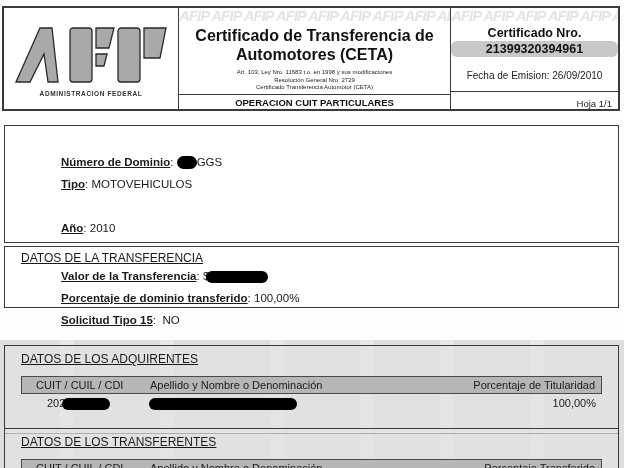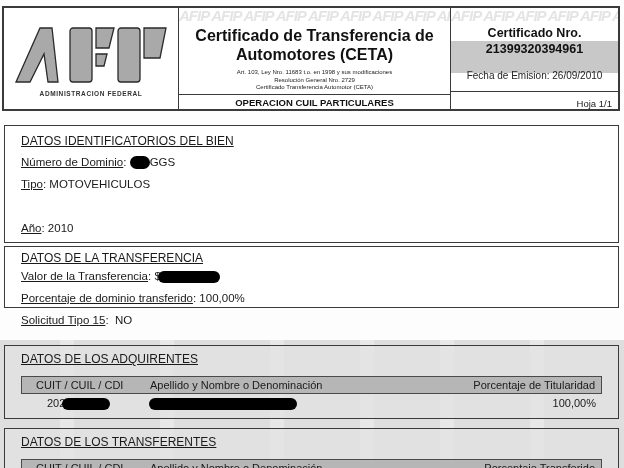--- a/index.html
+++ b/index.html
@@ -15,29 +15,29 @@
 
   .logo-svg { position: absolute; left: 10px; top: 16px; }
   .logo-sub { position: absolute; left: 0; right: 0; top: 82px; text-align: center; font-size: 6.5px; letter-spacing: 0.6px; font-weight: bold; color: #333; }
 
   .cert-title { position: absolute; left: 0; right: 0; top: 18px; font-size: 16px; font-weight: bold; line-height: 19px; color: #111; }
   .cert-law { position: absolute; left: 0; right: 0; top: 61px; font-size: 6px; line-height: 7.5px; color: #222; }
   .cert-op { position: absolute; left: 0; right: 0; top: 89px; font-size: 9.5px; font-weight: bold; color: #111; }
   .mid-col .divider { position: absolute; left: 0; right: 0; top: 86px; border-top: 1.5px solid #3a3a3a; }
 
   .cn-label { position: absolute; left: 0; right: 0; top: 18px; font-size: 12.5px; font-weight: bold; color: #111; }
-  .cn-band { position: absolute; left: 0; right: 0; top: 33px; height: 32px; background: #c8c8c8; font-size: 12.5px; font-weight: bold; line-height: 16px; color: #111; }
+  .cn-band { position: absolute; left: 0; right: 0; top: 33px; height: 16px; background: #c8c8c8; font-size: 12.5px; font-weight: bold; line-height: 16px; color: #111; border-radius: 6px; }
   .fecha { position: absolute; left: 0; right: 0; top: 62px; font-size: 10px; color: #222; }
   .right-col .divider { position: absolute; left: 0; right: 0; top: 83px; border-top: 1.5px solid #3a3a3a; }
   .hoja { position: absolute; right: 6px; top: 90px; font-size: 9.5px; color: #222; }
 
   .box { position: absolute; left: 4px; width: 615px; border: 1.5px solid #3a3a3a; background: #fff; }
   .sec-title { font-size: 12px; text-decoration: underline; color: #1a1a1a; position: absolute; left: 16px; }
   .field { position: absolute; left: 16px; font-size: 11.5px; color: #1a1a1a; white-space: nowrap; }
-  .field .lbl { font-weight: normal; text-decoration: underline; }
+  .field .lbl { font-weight: bold; text-decoration: underline; margin-left: 40px; }
   .redact { display: inline-block; background: #000; border-radius: 8px; vertical-align: middle; }
 
   .gray-band { position: absolute; left: 0; top: 340px; width: 624px; height: 128px; background: #dedede; }
   .gray-band .wm { position: absolute; top: 0; bottom: 0; width: 14px; background: #e8e8e8; }
   .box.gray { background: rgba(226,226,226,0.7); }
 
   .thead { position: absolute; left: 16px; width: 581px; height: 18px; background: #b6b6b6; border: 1.5px solid #4a4a4a; font-size: 11px; color: #1a1a1a; }
   .thead span, .trow span { position: absolute; top: 2px; white-space: nowrap; }
   .trow { position: absolute; left: 16px; width: 581px; height: 18px; font-size: 11px; color: #1a1a1a; }
 </style>
@@ -64,35 +64,34 @@
     <div class="cert-title">
       <div>Certificado de Transferencia de</div>
       <div>Automotores (CETA)</div>
     </div>
     <div class="cert-law">
       <div>Art. 103, Ley Nro. 11683 t.o. en 1998 y sus modificaciones</div>
       <div>Resolución General Nro. 2729</div>
       <div>Certificado Transferencia Automotor (CETA)</div>
     </div>
     <div class="divider"></div>
-    <div class="cert-op">OPERACION CUIL PARTICULARES</div>
+    <div class="cert-op">OPERACION CUIT PARTICULARES</div>
   </div>
 
   <div class="right-col">
     <div class="watermark-strip">AFIP AFIP AFIP AFIP AFIP AFIP AFIP AFIP AFIP AFIP AFIP</div>
     <div class="cn-label">Certificado Nro.</div>
     <div class="cn-band">21399320394961</div>
     <div class="fecha">Fecha de Emision: 26/09/2010</div>
     <div class="divider"></div>
     <div class="hoja">Hoja 1/1</div>
   </div>
 </div>
 
 <div class="box" style="top:125px;height:118px;">
-  <div class="sec-title" style="top:8px;">DATOS IDENTIFICATORIOS DEL BIEN</div>
   <div class="field" style="top:30px;">
     <span class="lbl">Número de Dominio</span>: <span class="redact" style="width:20px;height:13px;border-radius:7px;"></span><span>GGS</span>
   </div>
   <div class="field" style="top:52px;">
     <span class="lbl">Tipo</span>: <span>MOTOVEHICULOS</span>
   </div>
   <div class="field" style="top:96px;">
     <span class="lbl">Año</span>: <span>2010</span>
   </div>
 </div>
@@ -112,21 +111,21 @@
 
 <div class="gray-band">
   <div class="wm" style="left:60px;"></div>
   <div class="wm" style="left:160px;"></div>
   <div class="wm" style="left:270px;"></div>
   <div class="wm" style="left:360px;"></div>
   <div class="wm" style="left:440px;"></div>
   <div class="wm" style="left:530px;"></div>
 </div>
 
-<div class="box gray" style="top:345px;height:74px;">
+<div class="box gray" style="top:345px;height:89px;">
   <div class="sec-title" style="top:6px;">DATOS DE LOS ADQUIRENTES</div>
   <div class="thead" style="top:30px;">
     <span style="left:14px;">CUIT / CUIL / CDI</span>
     <span style="left:128px;">Apellido y Nombre o Denominación</span>
     <span style="right:6px;">Porcentaje de Titularidad</span>
   </div>
   <div class="trow" style="top:49px;">
     <span style="left:26px;"><span style="position:static;">202</span><span class="redact" style="position:static;width:48px;height:12px;margin-left:-3px;"></span></span>
     <span style="left:128px;"><span class="redact" style="position:static;width:148px;height:12px;"></span></span>
     <span style="right:6px;">100,00%</span>

